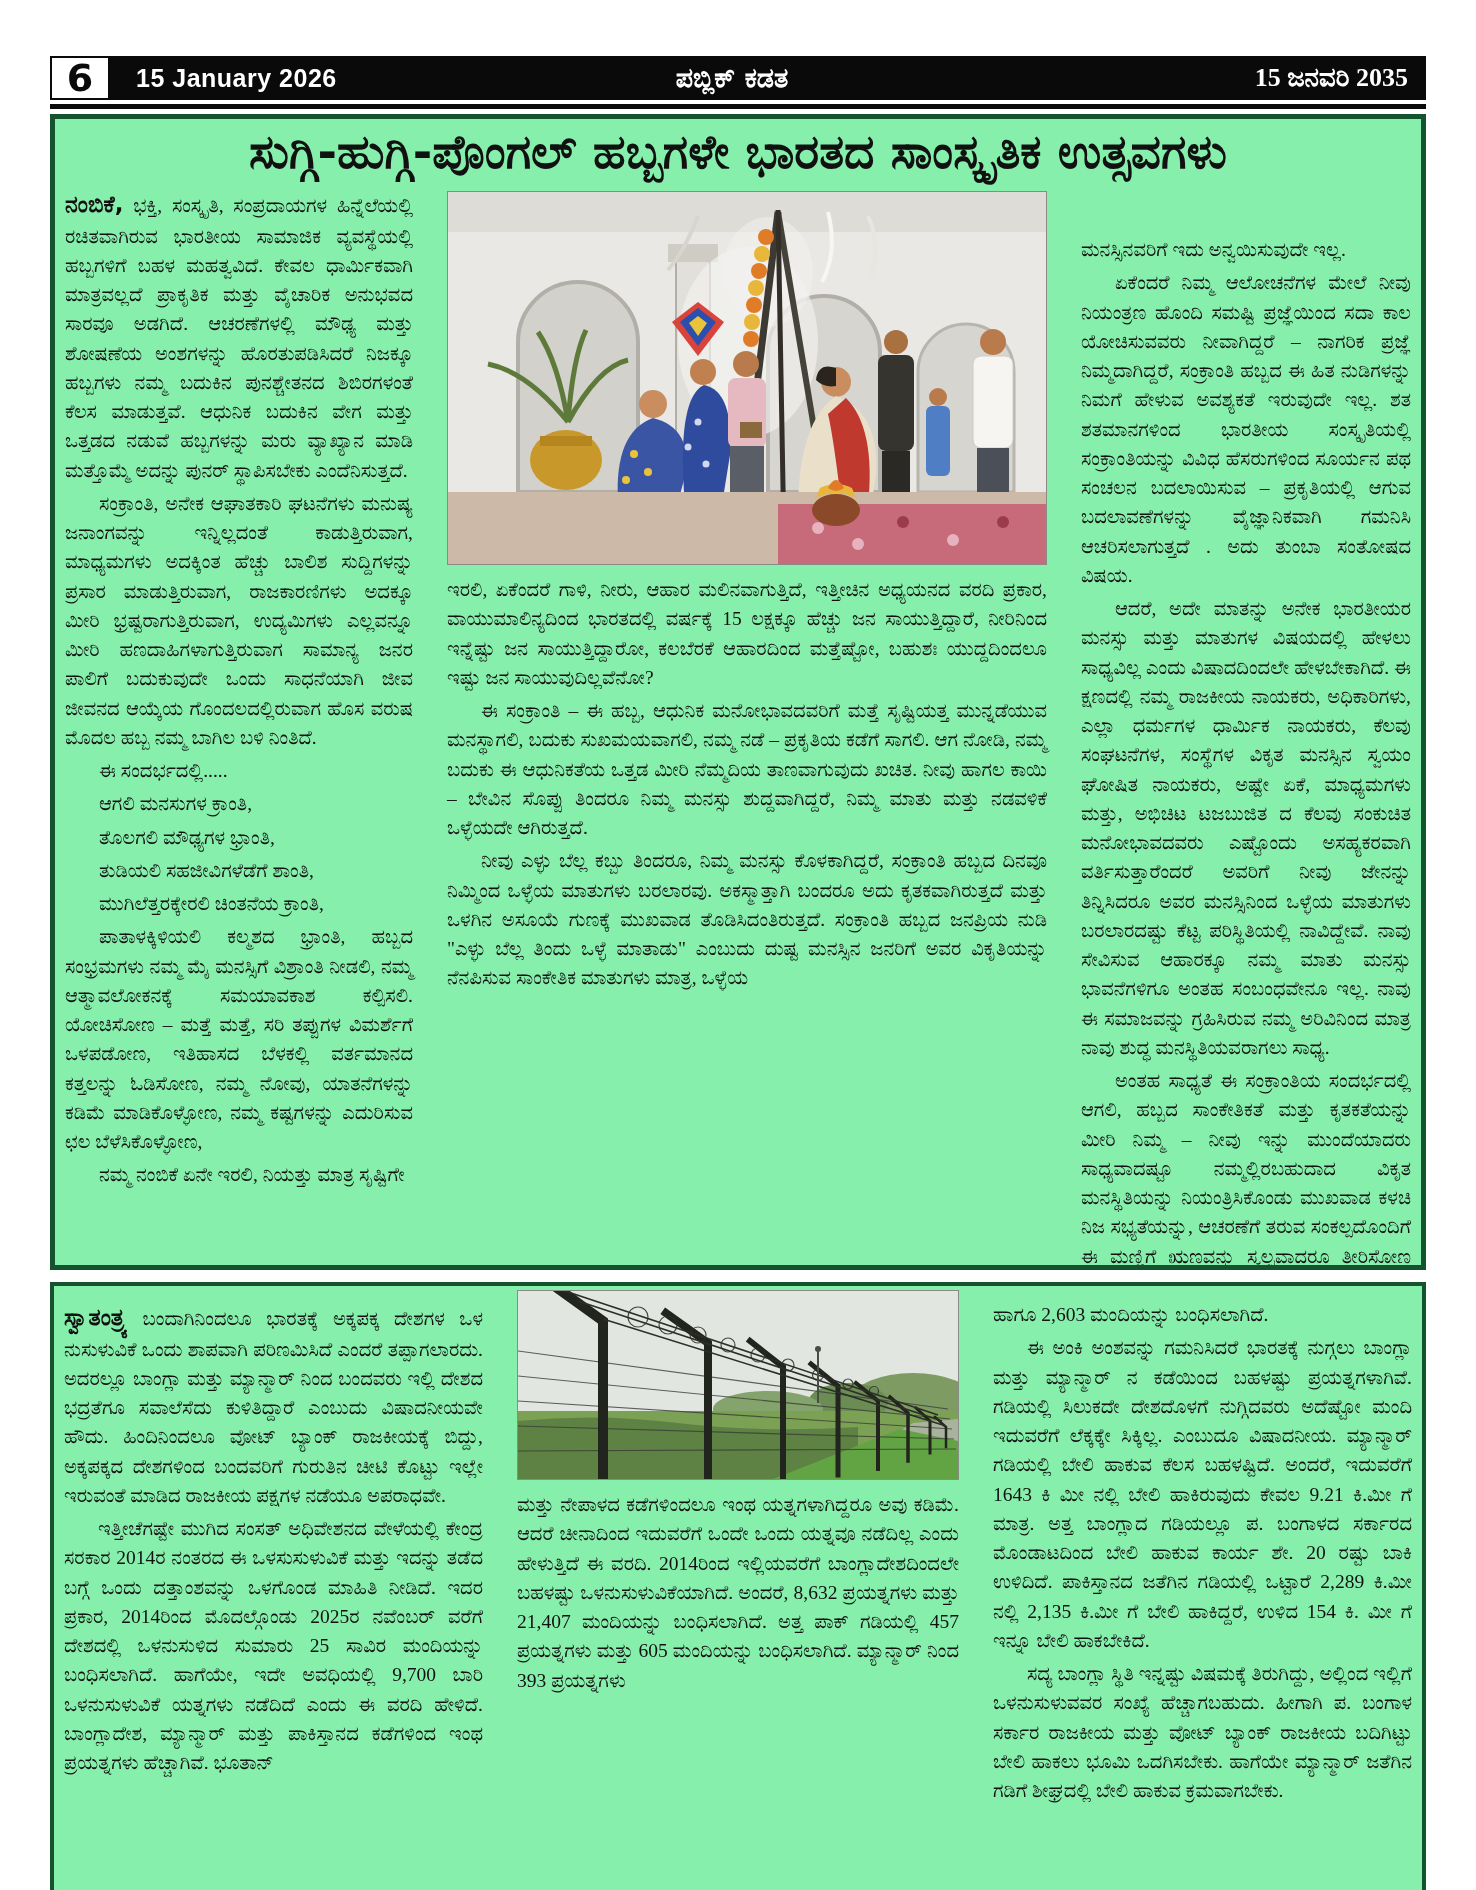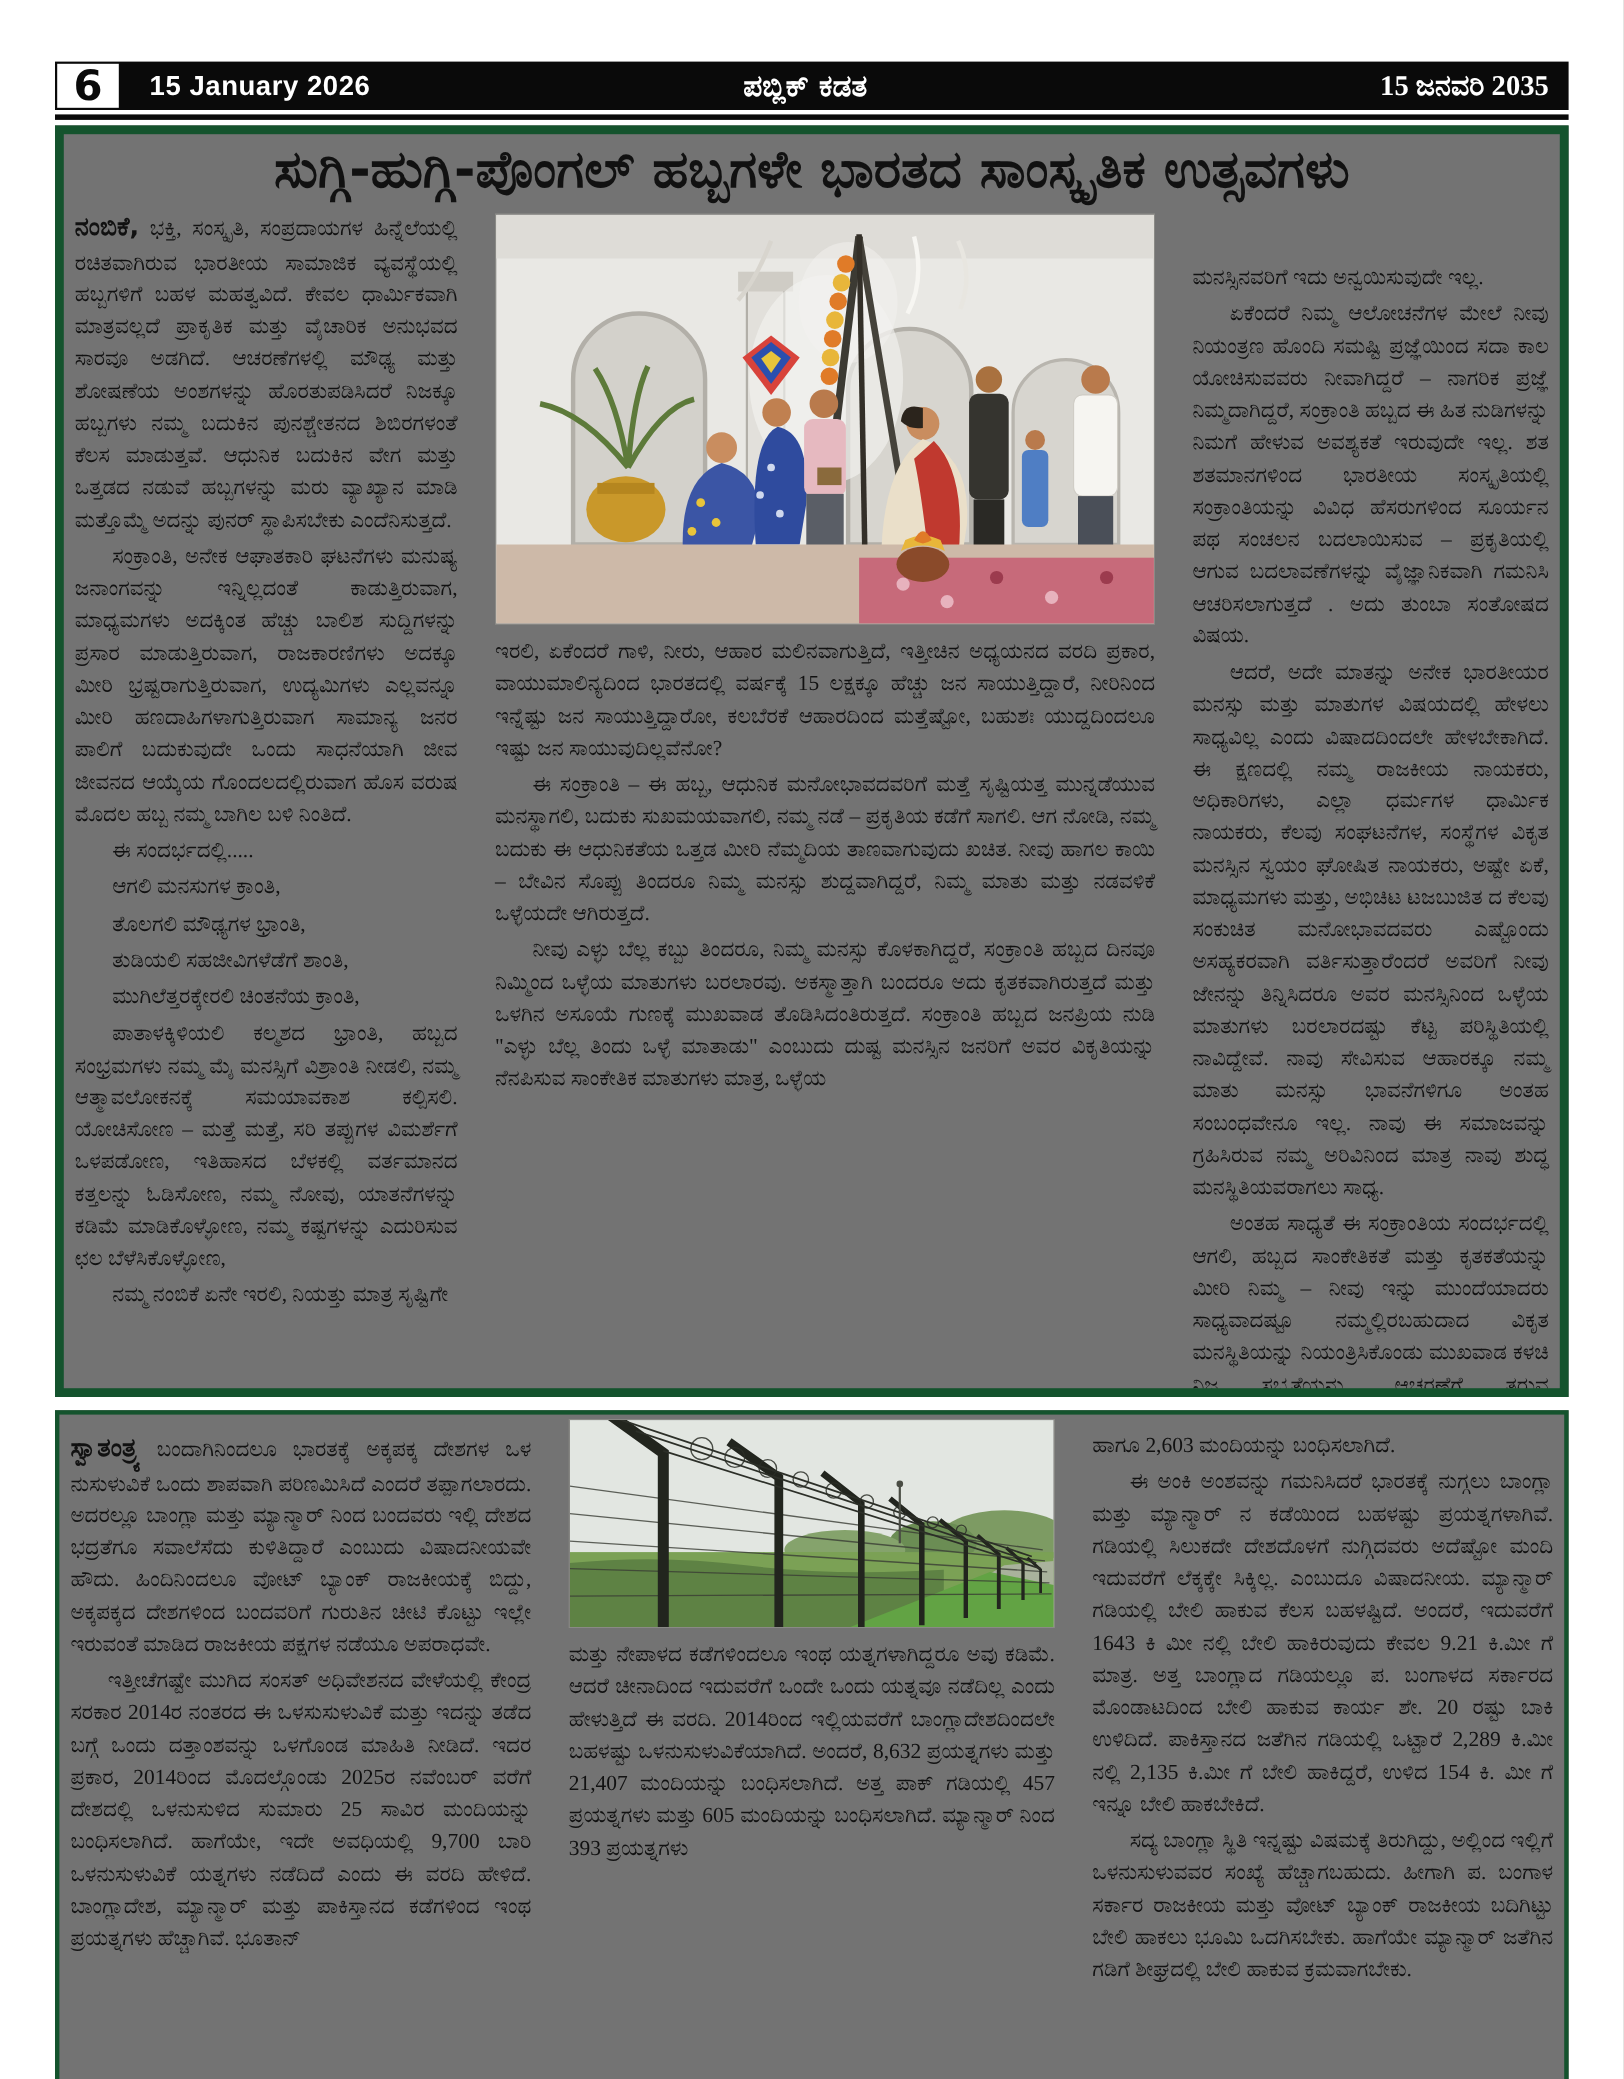--- a/index.html
+++ b/index.html
@@ -41,26 +41,26 @@
   }
   .date-right{
     margin-left:auto;margin-right:18px;
     font-family:"Liberation Serif", serif;
     font-weight:bold;font-size:26px;
   }
   .head-rule{height:5px;background:#0a0a0a;margin-top:4px;}
 
   
   .article-box{
-    border:8px solid #14532d;
+    border:5px solid #14532d;
     margin-top:5px;
     padding:0 10px;
     box-sizing:border-box;
     overflow:hidden;
-    background:#737373;
+    background:#86efac;
   }
   #article1{height:1156px;}
   #article2{height:738px;border-width:4px;margin-top:12px;}
 
   .headline{
     text-align:center;
     font-family:"DejaVu Sans", sans-serif;
     font-weight:bold;
     font-size:47px;
     line-height:1.15;

